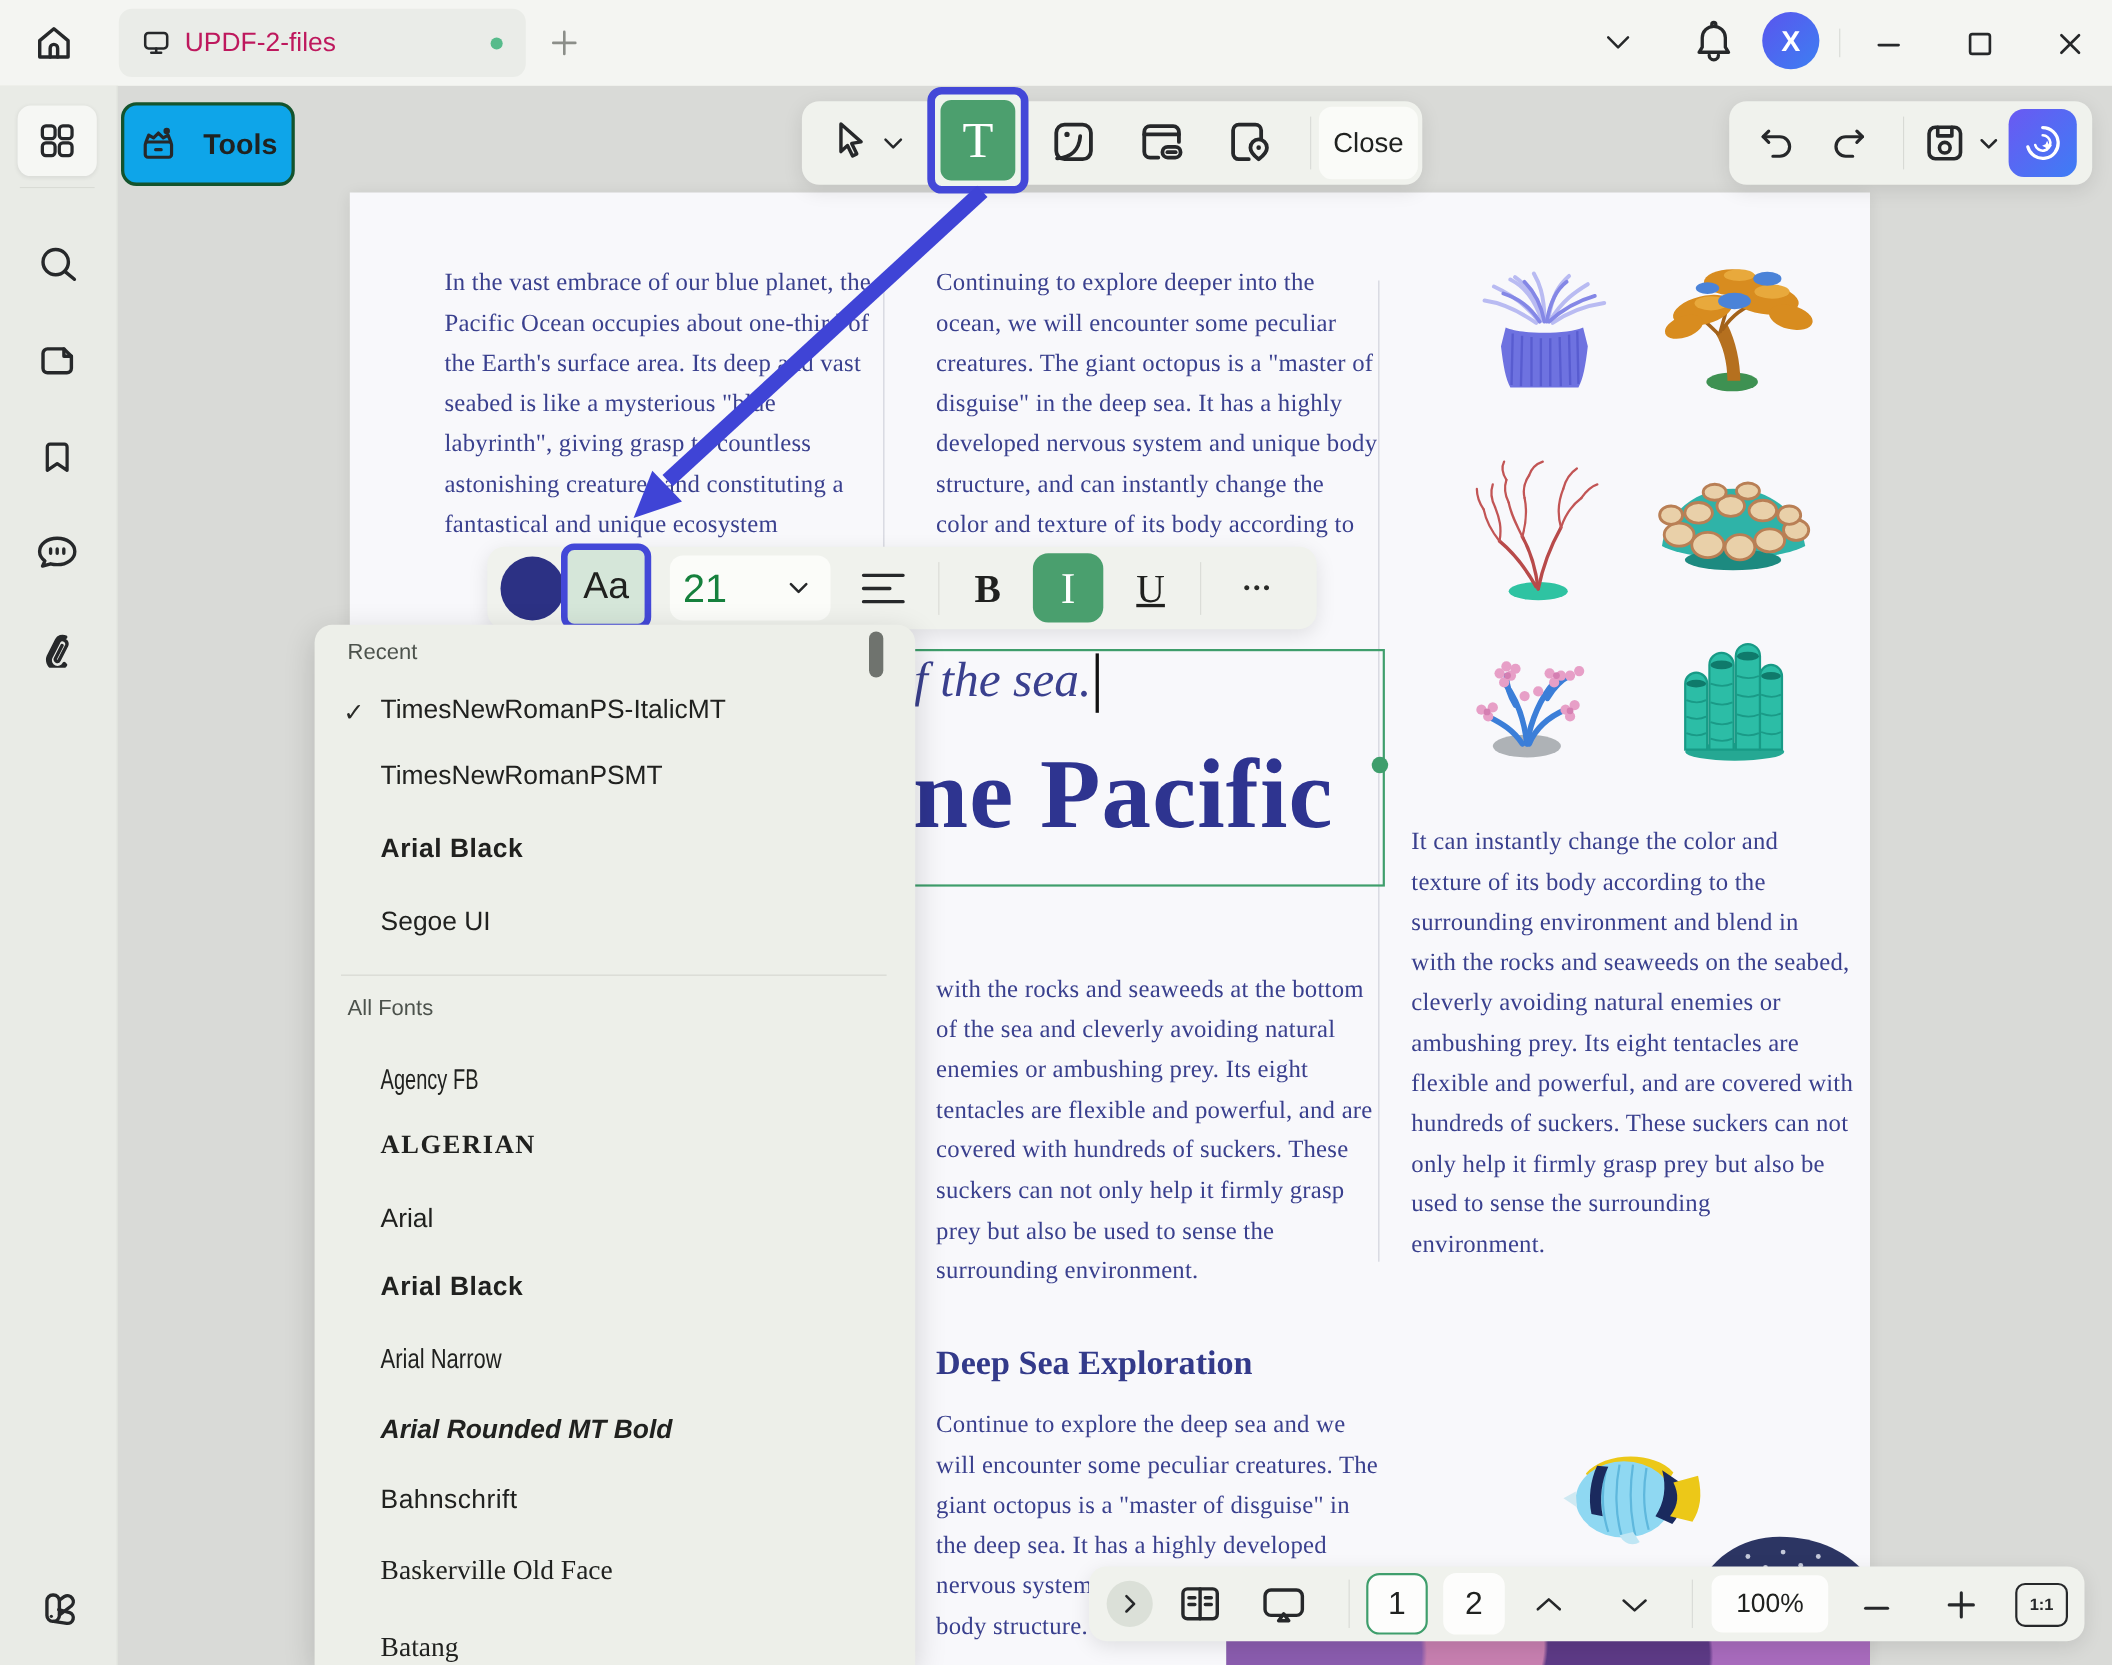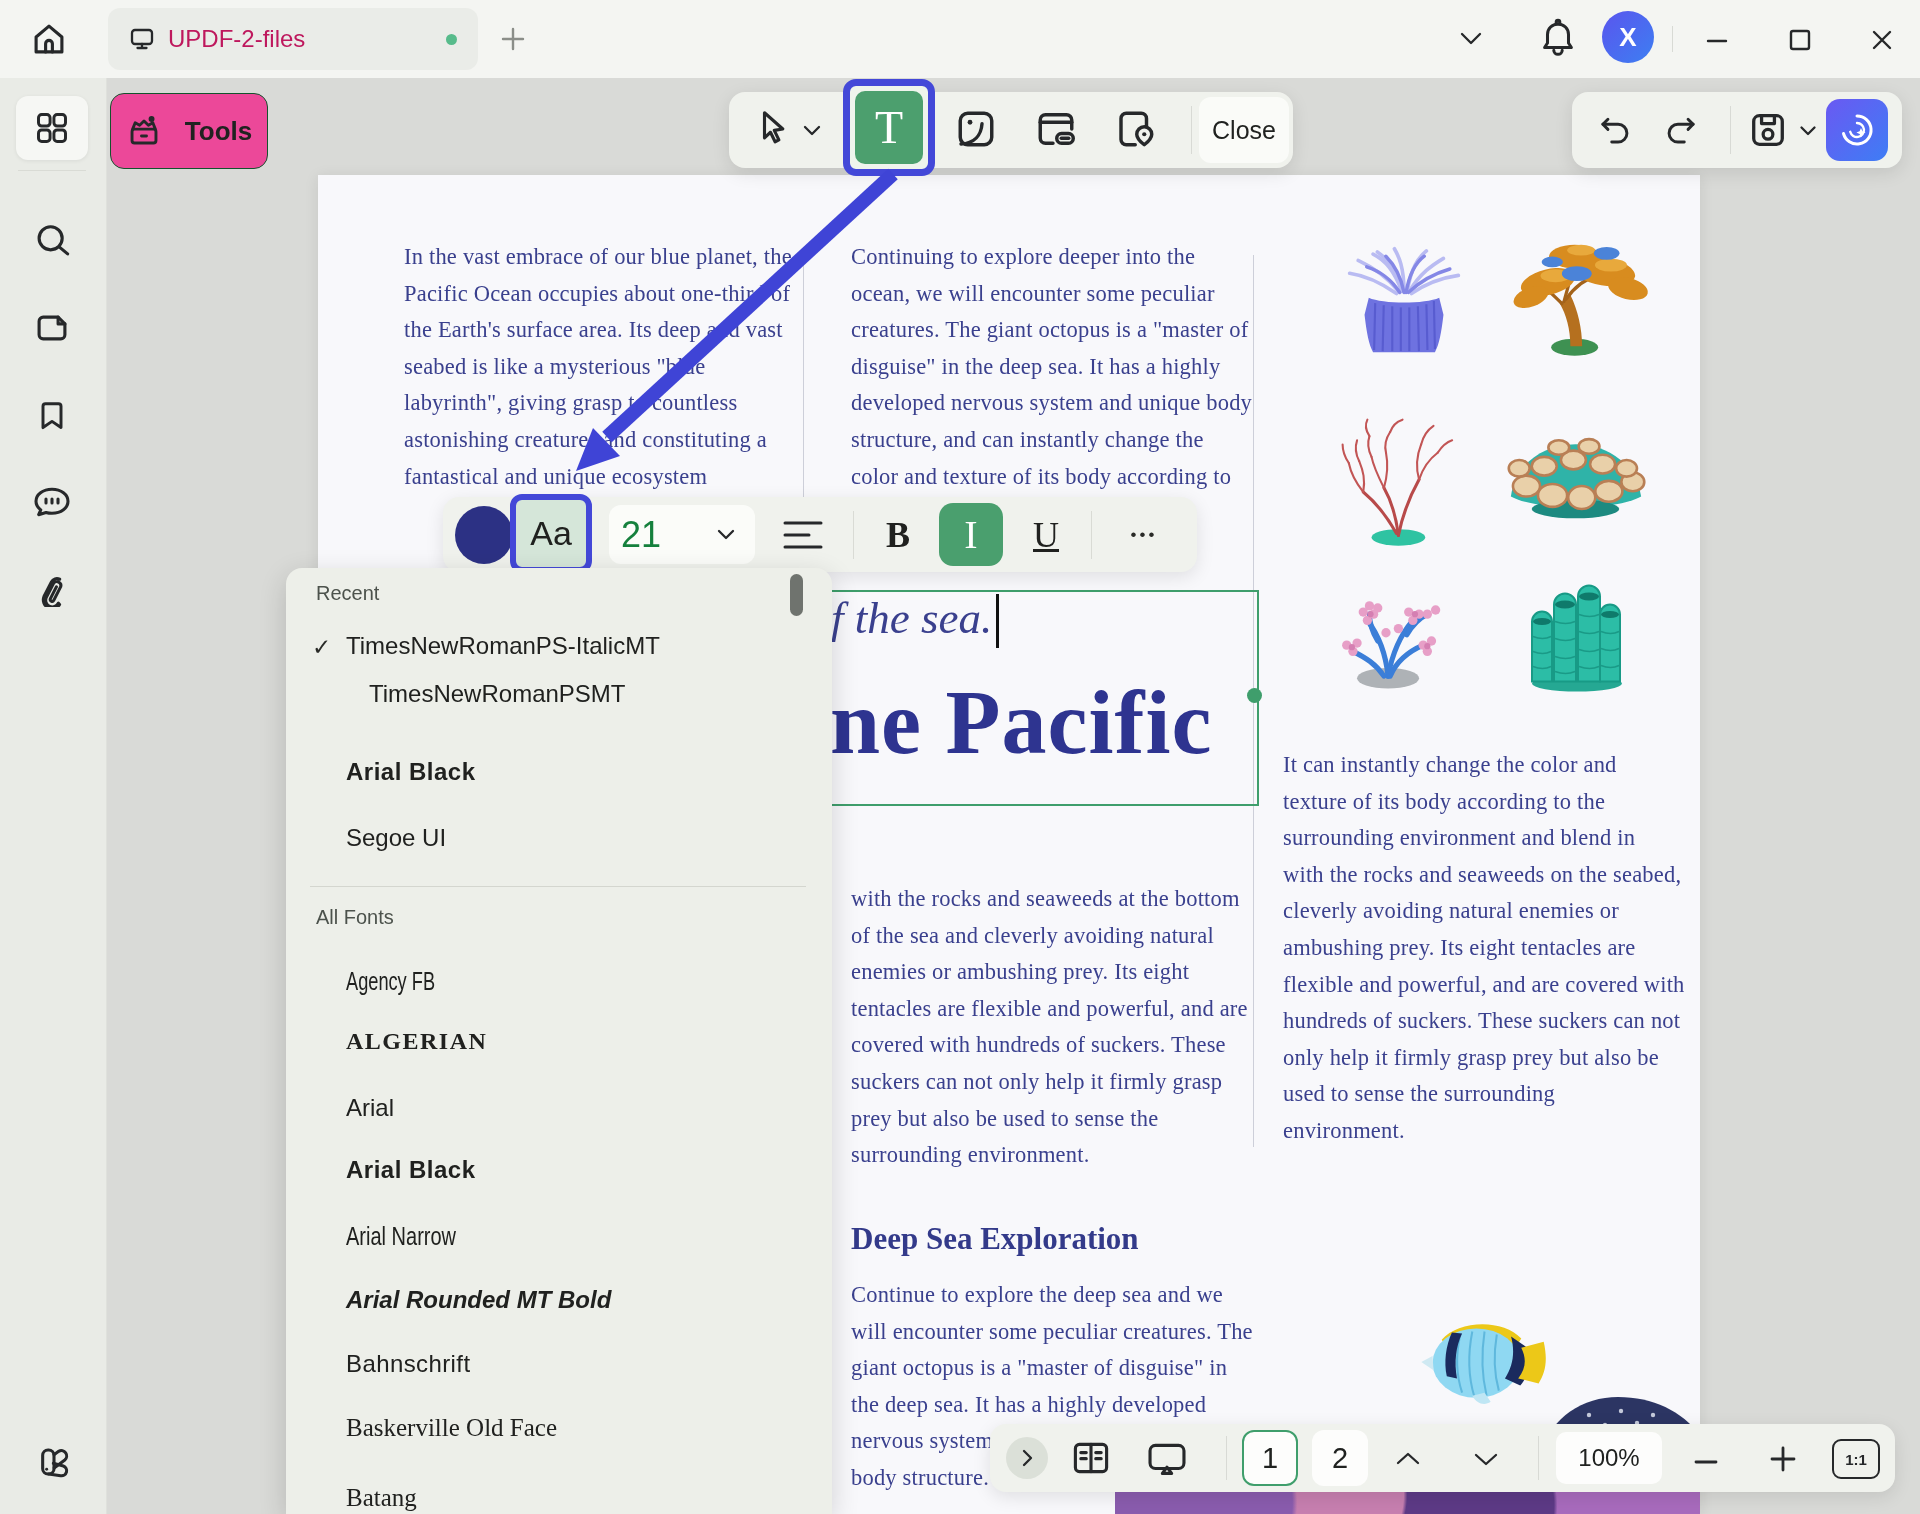--- a/index.html
+++ b/index.html
@@ -20,21 +20,21 @@
   .vsep{width:1px;background:#d8dad5;}
 
   
   .sidebar{position:absolute;left:0;top:78px;width:106px;height:1436px;background:#e9ebe6;border-right:1px solid #dfe1dc;}
   .side-btn{position:absolute;left:16px;width:72px;height:64px;display:flex;align-items:center;justify-content:center;border-radius:12px;}
   .side-btn.active{background:#f6f7f4;box-shadow:0 1px 4px rgba(0,0,0,.07);}
   .side-div{position:absolute;left:18px;width:68px;height:1px;background:#d9dbd5;}
 
   
   .panel{background:#f0f2ed;border-radius:16px;box-shadow:0 5px 18px rgba(0,0,0,.10);}
-  .tools-btn{position:absolute;left:110px;top:93px;width:158px;height:76px;background:#ec4899;border:1px solid #14532d;
+  .tools-btn{position:absolute;left:110px;top:93px;width:158px;height:76px;background:#0ea5e9;border:3px solid #14532d;
              border-radius:14px;display:flex;align-items:center;justify-content:center;gap:23px;box-sizing:border-box;}
   .tools-label{font-size:26px;font-weight:700;color:#202220;}
   .center-toolbar{position:absolute;left:729px;top:92px;width:564px;height:76px;}
   .right-toolbar{position:absolute;left:1572px;top:92px;width:330px;height:76px;}
   .t-sel{position:absolute;left:114px;top:-13px;width:92px;height:97px;border:7px solid #4348d8;border-radius:13px;
          background:#eef4ec;box-sizing:border-box;}
   .t-btn{position:absolute;inset:5px;background:#4c9f6e;border-radius:10px;color:#fff;
          font-family:"Liberation Serif",serif;font-size:46px;display:flex;align-items:center;justify-content:center;}
   .close-pill{position:absolute;left:470px;top:5px;width:90px;height:66px;background:#fafbf8;border-radius:12px;
               display:flex;align-items:center;justify-content:center;font-size:25px;color:#202220;}
@@ -583,21 +583,21 @@
     <div class="fmt-btn" style="left:574px;text-decoration:underline;">U</div>
     <div class="fmt-sep" style="left:648px;"></div>
     <div class="fmt-more">•••</div>
   </div>
 
   <div class="font-menu">
     <div class="fm-scroll"></div>
     <div class="fm-label" style="top:14px;">Recent</div>
     <span class="fm-check" style="top:66px;">✓</span>
     <div class="fm-item" style="top:64px;">TimesNewRomanPS-ItalicMT</div>
-    <div class="fm-item" style="top:112px;margin-left:23px;">TimesNewRomanPSMT</div>
+    <div class="fm-item" style="top:124px;">TimesNewRomanPSMT</div>
     <div class="fm-item rf-900" style="top:190px;">Arial Black</div>
     <div class="fm-item" style="top:256px;">Segoe UI</div>
     <div class="fm-div" style="top:318px;"></div>
     <div class="fm-label" style="top:338px;">All Fonts</div>
     <div class="fm-item af-0" style="top:398px;">Agency FB</div>
     <div class="fm-item af-1" style="top:460px;">ALGERIAN</div>
     <div class="fm-item af-2" style="top:526px;">Arial</div>
     <div class="fm-item af-3" style="top:588px;">Arial Black</div>
     <div class="fm-item af-4" style="top:654px;">Arial Narrow</div>
     <div class="fm-item af-5" style="top:718px;">Arial Rounded MT Bold</div>

